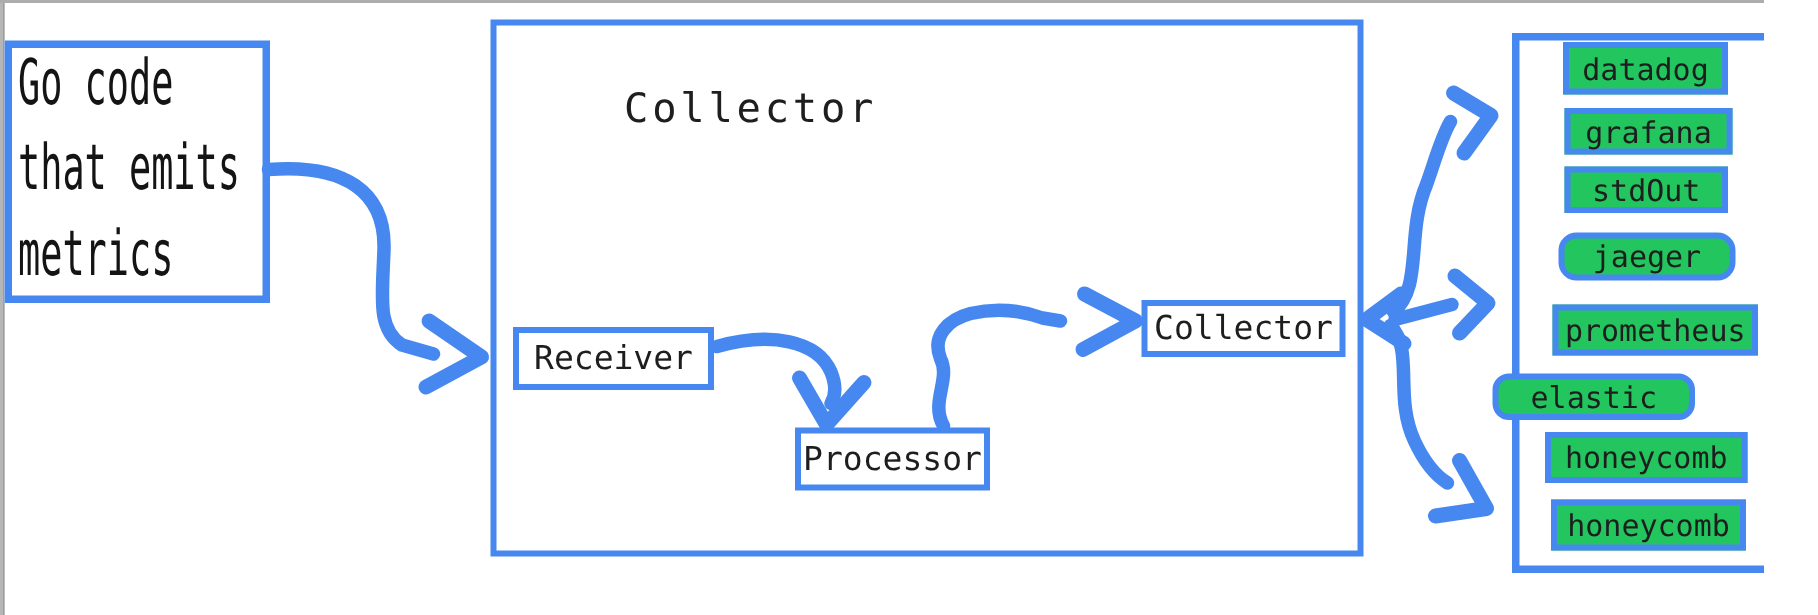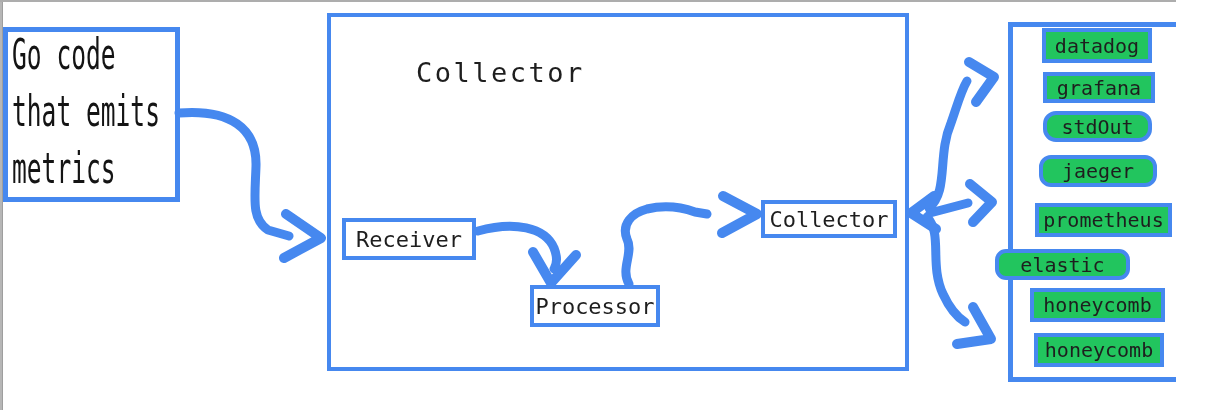--- a/index.html
+++ b/index.html
@@ -62,21 +62,21 @@
   .dest-panel { left:1008px; top:22px; width:174px; height:360px; border-width:5px; }
   .dest {
     position:absolute;
     border:4px solid var(--accent);
     background:#22c55e;
     display:flex; align-items:center; justify-content:center;
     font-size:20px; white-space:nowrap;
   }
   .d0 { left:1042px; top:28px;  width:110px; height:35px; }
   .d1 { left:1043px; top:72px;  width:112px; height:31px; }
-  .d2 { left:1043px; top:111px; width:109px; height:31px;border-radius:13px; }
+  .d2 { left:1043px; top:111px; width:109px; height:31px; }
   .d3 { left:1039px; top:155px; width:118px; height:32px;border-radius:12px; }
   .d4 { left:1035px; top:203px; width:137px; height:34px; }
   .d5 { left:995px; top:249px; width:135px; height:31px;border-radius:11px; }
   .d6 { left:1030px; top:288px; width:135px; height:34px; }
   .d7 { left:1034px; top:333px; width:130px; height:34px; }
   
   svg.arrows {
     position:absolute; left:0; top:0;
     width:1212px; height:410px;
     pointer-events:none;

